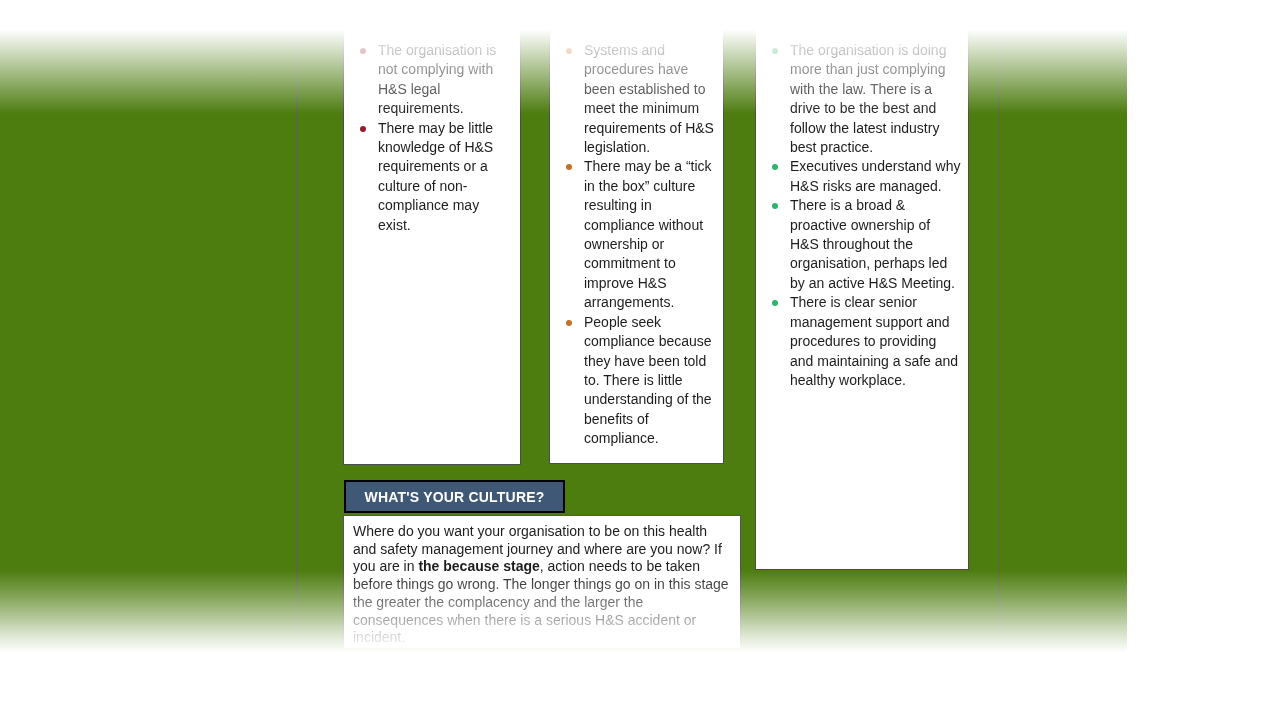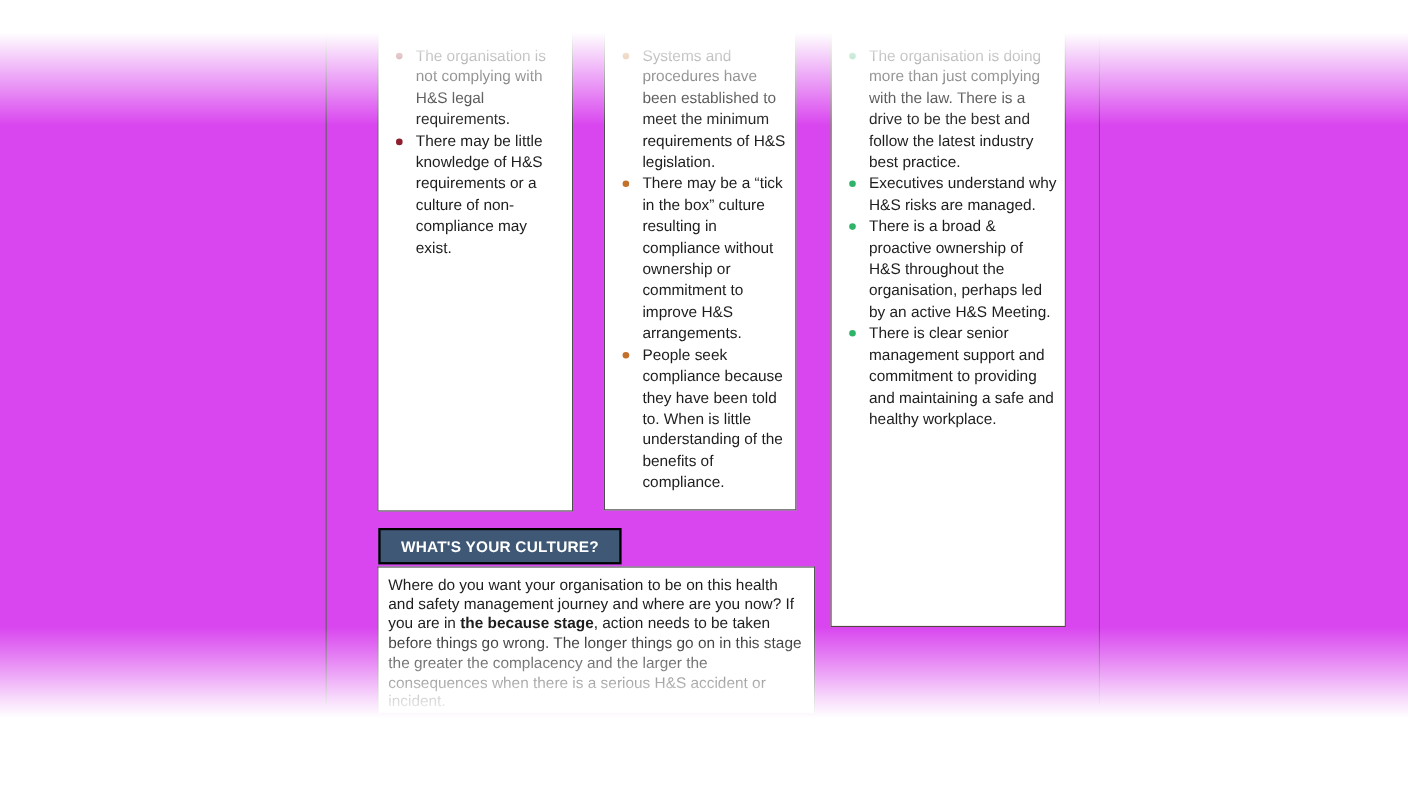--- a/index.html
+++ b/index.html
@@ -1,17 +1,17 @@
 <!DOCTYPE html>
 <html><head>
 <meta charset="utf-8">
 <style>
   html,body{margin:0;padding:0;background:#ffffff;}
-  .stage{position:relative;width:1280px;height:720px;overflow:hidden;
-         font-family:"Liberation Sans",sans-serif;color:#1d1d1d;background:#d946ef;}
+  .stage{position:relative;width:1127px;height:720px;overflow:hidden;
+         font-family:"Liberation Sans",sans-serif;color:#1d1d1d;background:#4d7c0f;}
 
   .page-line{position:absolute;top:-5px;height:645px;width:1px;background:#5f5f5f;}
   .page-line.left{left:296px;}
   .page-line.right{left:999px;}
 
   .col-box{position:absolute;top:-30px;background:#fff;border:1px solid #4d4d4d;box-sizing:border-box;}
   .col-box.c1{left:343px;width:178px;height:495px;}
   .col-box.c2{left:549px;width:175px;height:494px;}
   .col-box.c3{left:755px;width:214px;height:600px;border-color:#55493f;}
 
@@ -51,30 +51,30 @@
     <ul>
       <li>The organisation is not complying with H&amp;S legal requirements.</li>
       <li>There may be little knowledge of H&amp;S requirements or a culture of non-compliance may exist.</li>
     </ul>
   </div>
 
   <div class="col-box c2">
     <ul>
       <li>Systems and procedures have been established to meet the minimum requirements of H&amp;S legislation.</li>
       <li>There may be a “tick in the box” culture resulting in compliance without ownership or commitment to improve H&amp;S arrangements.</li>
-      <li>People seek compliance because they have been told to. When is little understanding of the benefits of compliance.</li>
+      <li>People seek compliance because they have been told to. There is little understanding of the benefits of compliance.</li>
     </ul>
   </div>
 
   <div class="col-box c3">
     <ul>
       <li>The organisation is doing more than just complying with the law. There is a drive to be the best and follow the latest industry best practice.</li>
       <li>Executives understand why H&amp;S risks are managed.</li>
       <li>There is a broad &amp; proactive ownership of H&amp;S throughout the organisation, perhaps led by an active H&amp;S Meeting.</li>
-      <li>There is clear senior management support and commitment to providing and maintaining a safe and healthy workplace.</li>
+      <li>There is clear senior management support and procedures to providing and maintaining a safe and healthy workplace.</li>
     </ul>
   </div>
 
   <div class="culture-header">
     <span>WHAT'S YOUR CULTURE?</span>
   </div>
 
   <div class="para-box">
     <p><span>Where do you want your organisation to be on this health and safety management journey and where are you now? If you are in </span><b>the because stage</b><span>, action needs to be taken before things go wrong. The longer things go on in this stage the greater the complacency and the larger the consequences when there is a serious H&amp;S accident or incident.</span></p>
   </div>

